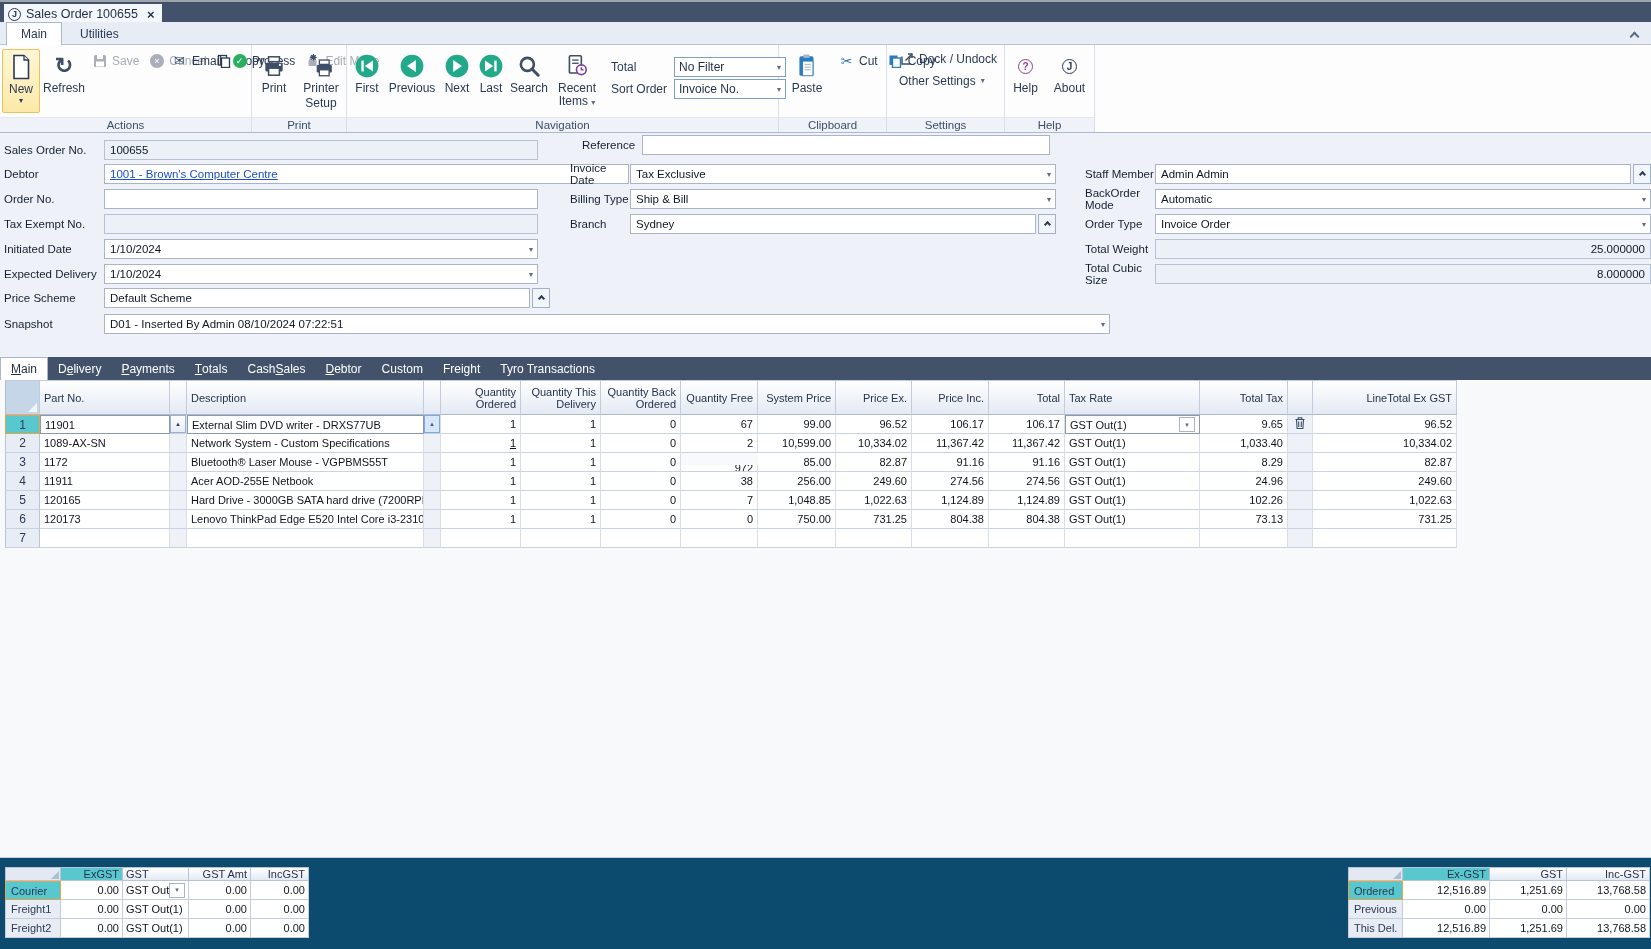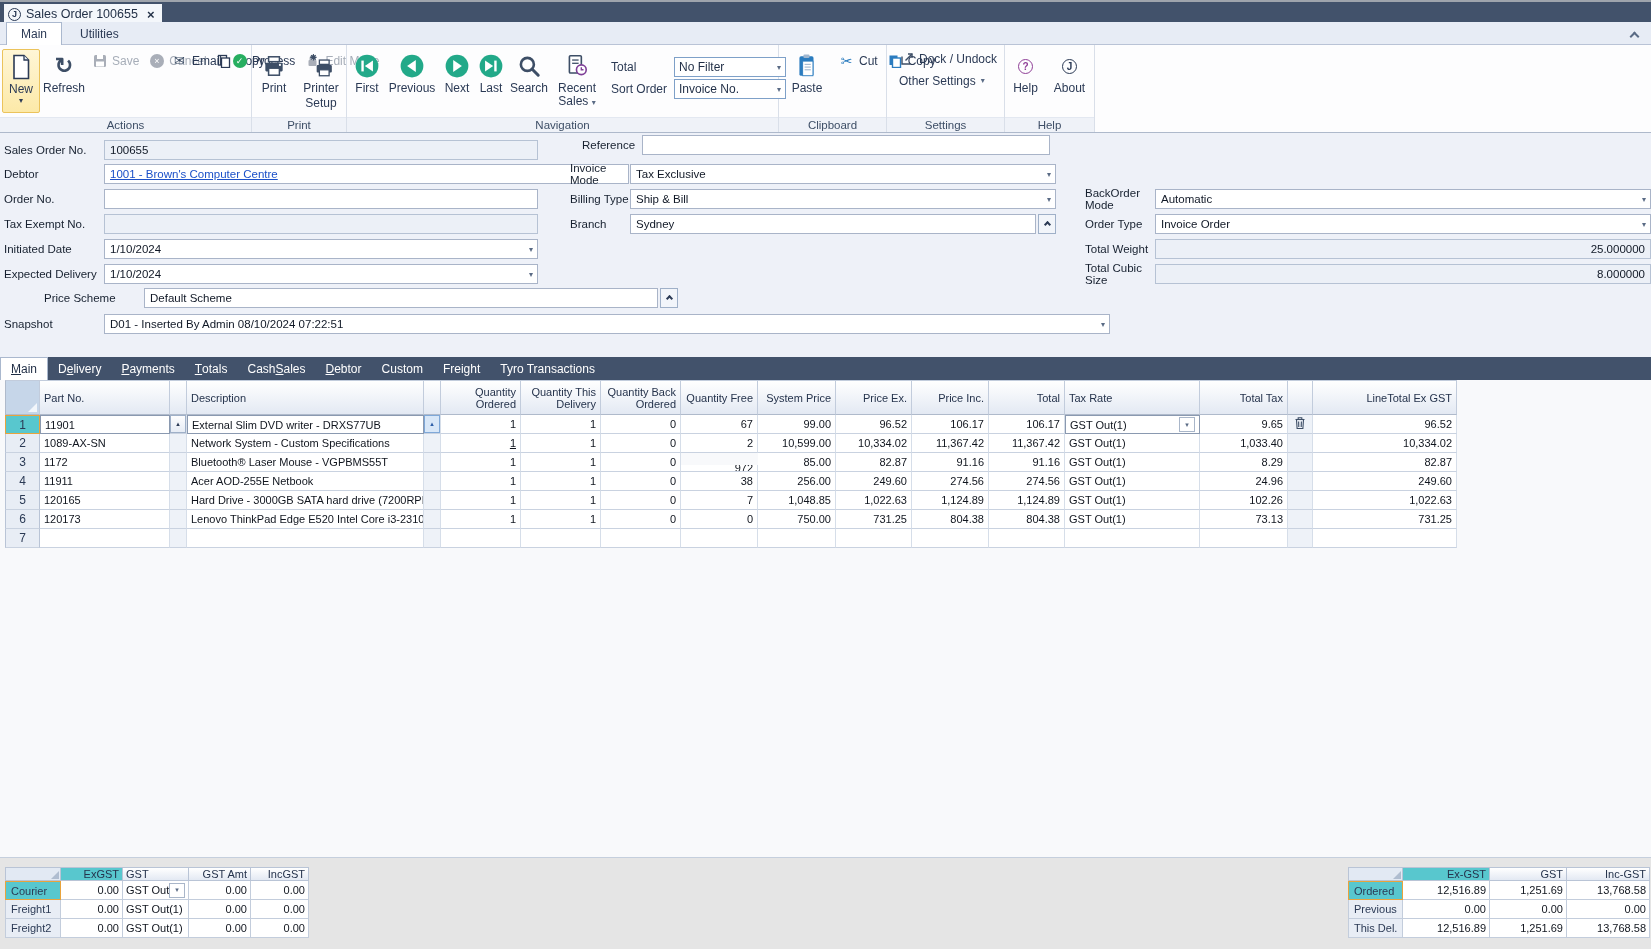--- a/index.html
+++ b/index.html
@@ -78,21 +78,21 @@
   .g-c.rn { background:#E8EDF5; justify-content:center; color:#2B3A55; font-size:12px; border-right:1px solid #B9C4D6; border-left:1px solid #B9C4D6; padding:0; }
   .g-c.rn.sel { background:#58C7CE; border:1px solid #E8A33D; }
   .g-c.spin { background:#EEF2F8; padding:0; }
   .g-c.cell-sel { border:1px solid #8A99B0; }
   .spinbtn { width:100%; height:100%; background:linear-gradient(#FDFDFE,#E6ECF5); border:1px solid #9FB0C8; font-size:7px; color:#2B3A55; display:flex; align-items:center; justify-content:center; }
   .spinbtn.blue { background:#D8E7F8; border-color:#7FA8D8; color:#2D5FA8; }
   .taxdd { width:16px; height:15px; border:1px solid #A9B6C9; background:#fff; display:flex; align-items:center; justify-content:center; font-size:7px; color:#5A6B85; margin-left:auto; }
   .u-link { text-decoration:underline; }
 
   
-  #bottompanel { position:absolute; left:0; top:857px; width:1651px; height:92px; background:#e5e5e5; border-top:1px solid #C5CFDD; }
+  #bottompanel { position:absolute; left:0; top:857px; width:1651px; height:92px; background:#0c4a6e; border-top:1px solid #C5CFDD; }
   .minigrid { position:absolute; top:9px; }
   .m-hrow { display:flex; height:14px; }
   .m-h { background:linear-gradient(#FFFFFF,#E3E9F3); border:1px solid #B9C4D6; border-left:none; font-size:11px; color:#25334C; display:flex; align-items:center; justify-content:flex-end; padding:0 3px; }
   .m-h.first { border-left:1px solid #B9C4D6; }
   .m-h.leftal { justify-content:flex-start; }
   .m-h.selh { background:#58C7CE; }
   .m-h.corner { position:relative; background:#E2E9F3; }
   .m-h.corner .tri { position:absolute; right:1px; bottom:1px; width:0; height:0; border-left:8px solid transparent; border-bottom:8px solid #AFBDD0; }
   .m-row { display:flex; height:19px; }
   .m-c { background:#fff; border:1px solid #C3CDDC; border-top:none; border-left:none; font-size:11px; color:#10151E; display:flex; align-items:center; justify-content:flex-end; padding:0 3px; white-space:nowrap; overflow:hidden; }
@@ -274,21 +274,21 @@
       <div class="lbtn" style="width:52px">
         <span class="icn">
           <svg width="26" height="26" viewBox="0 0 24 24">
               <rect x="5" y="2.5" width="11" height="16" rx="1" fill="#fff" stroke="#3D4E66" stroke-width="1.5"></rect>
               <line x1="7.5" y1="6.5" x2="13.5" y2="6.5" stroke="#3D4E66" stroke-width="1.2"></line>
               <line x1="7.5" y1="9.5" x2="13.5" y2="9.5" stroke="#3D4E66" stroke-width="1.2"></line>
               <circle cx="16" cy="15.5" r="4.5" fill="#fff" stroke="#7E3F97" stroke-width="1.5"></circle>
               <path d="M16 13.2 v2.3 h2" fill="none" stroke="#7E3F97" stroke-width="1.3"></path>
             </svg>
         </span>
-        <span class="lbl"><span>Recent</span><br><span>Sales</span> <span class="dd-arrow">▾</span></span>
+        <span class="lbl"><span>Recent</span><br><span>Items</span> <span class="dd-arrow">▾</span></span>
       </div>
       <div style="display:flex; flex-direction:column; padding:6px 0 0 8px;">
         <div class="combo-row">
           <span class="clabel">Total</span>
           <div class="combo">
             <span>No Filter</span>
             <span class="dd-arrow">▾</span>
           </div>
         </div>
         <div class="combo-row">
@@ -415,21 +415,21 @@
         <span class="dd">▾</span>
       </div>
   </div>
   <div class="frow" style="left:4px; top:131px; width:534px;">
     <span class="flabel" style="width:100px">Expected Delivery</span>
     <div class="field" style="flex:1">
         <span class="val">1/10/2024</span>
         <span class="dd">▾</span>
       </div>
   </div>
-  <div class="frow" style="left:4px; top:155px; width:634px;margin-left:40px;">
+  <div class="frow" style="left:4px; top:155px; width:546px;">
     <span class="flabel" style="width:100px">Price Scheme</span>
     <div class="field" style="flex:1">
         <span class="val">Default Scheme</span>
       </div>
     <div class="chevbtn">
         <span class="chev-up"></span>
       </div>
   </div>
   <div class="frow" style="left:4px; top:181px; width:1106px;">
     <span class="flabel" style="width:100px">Snapshot</span>
@@ -439,21 +439,21 @@
       </div>
   </div>
 
   <div class="frow" style="left:570px; top:2px; width:480px;padding-left:12px;">
     <span class="flabel" style="width:60px">Reference</span>
     <div class="field" style="flex:1">
         <span class="val"></span>
       </div>
   </div>
   <div class="frow" style="left:570px; top:31px; width:486px;">
-    <span class="flabel" style="width:60px">Invoice Mode</span>
+    <span class="flabel" style="width:60px">Invoice Date</span>
     <div class="field" style="flex:1">
         <span class="val">Tax Exclusive</span>
         <span class="dd">▾</span>
       </div>
   </div>
   <div class="frow" style="left:570px; top:56px; width:486px;">
     <span class="flabel" style="width:60px">Billing Type</span>
     <div class="field" style="flex:1">
         <span class="val">Ship &amp; Bill</span>
         <span class="dd">▾</span>
@@ -462,20 +462,29 @@
   <div class="frow" style="left:570px; top:81px; width:486px;">
     <span class="flabel" style="width:60px">Branch</span>
     <div class="field" style="flex:1">
         <span class="val">Sydney</span>
       </div>
     <div class="chevbtn">
         <span class="chev-up"></span>
       </div>
   </div>
 
+  <div class="frow" style="left:1085px; top:31px; width:566px;">
+    <span class="flabel" style="width:70px">Staff Member</span>
+    <div class="field" style="flex:1">
+        <span class="val">Admin Admin</span>
+      </div>
+    <div class="chevbtn">
+        <span class="chev-up"></span>
+      </div>
+  </div>
   <div class="frow" style="left:1085px; top:56px; width:566px;">
     <span class="flabel" style="width:70px">BackOrder Mode</span>
     <div class="field" style="flex:1">
         <span class="val">Automatic</span>
         <span class="dd">▾</span>
       </div>
   </div>
   <div class="frow" style="left:1085px; top:81px; width:566px;">
     <span class="flabel" style="width:70px">Order Type</span>
     <div class="field" style="flex:1">

